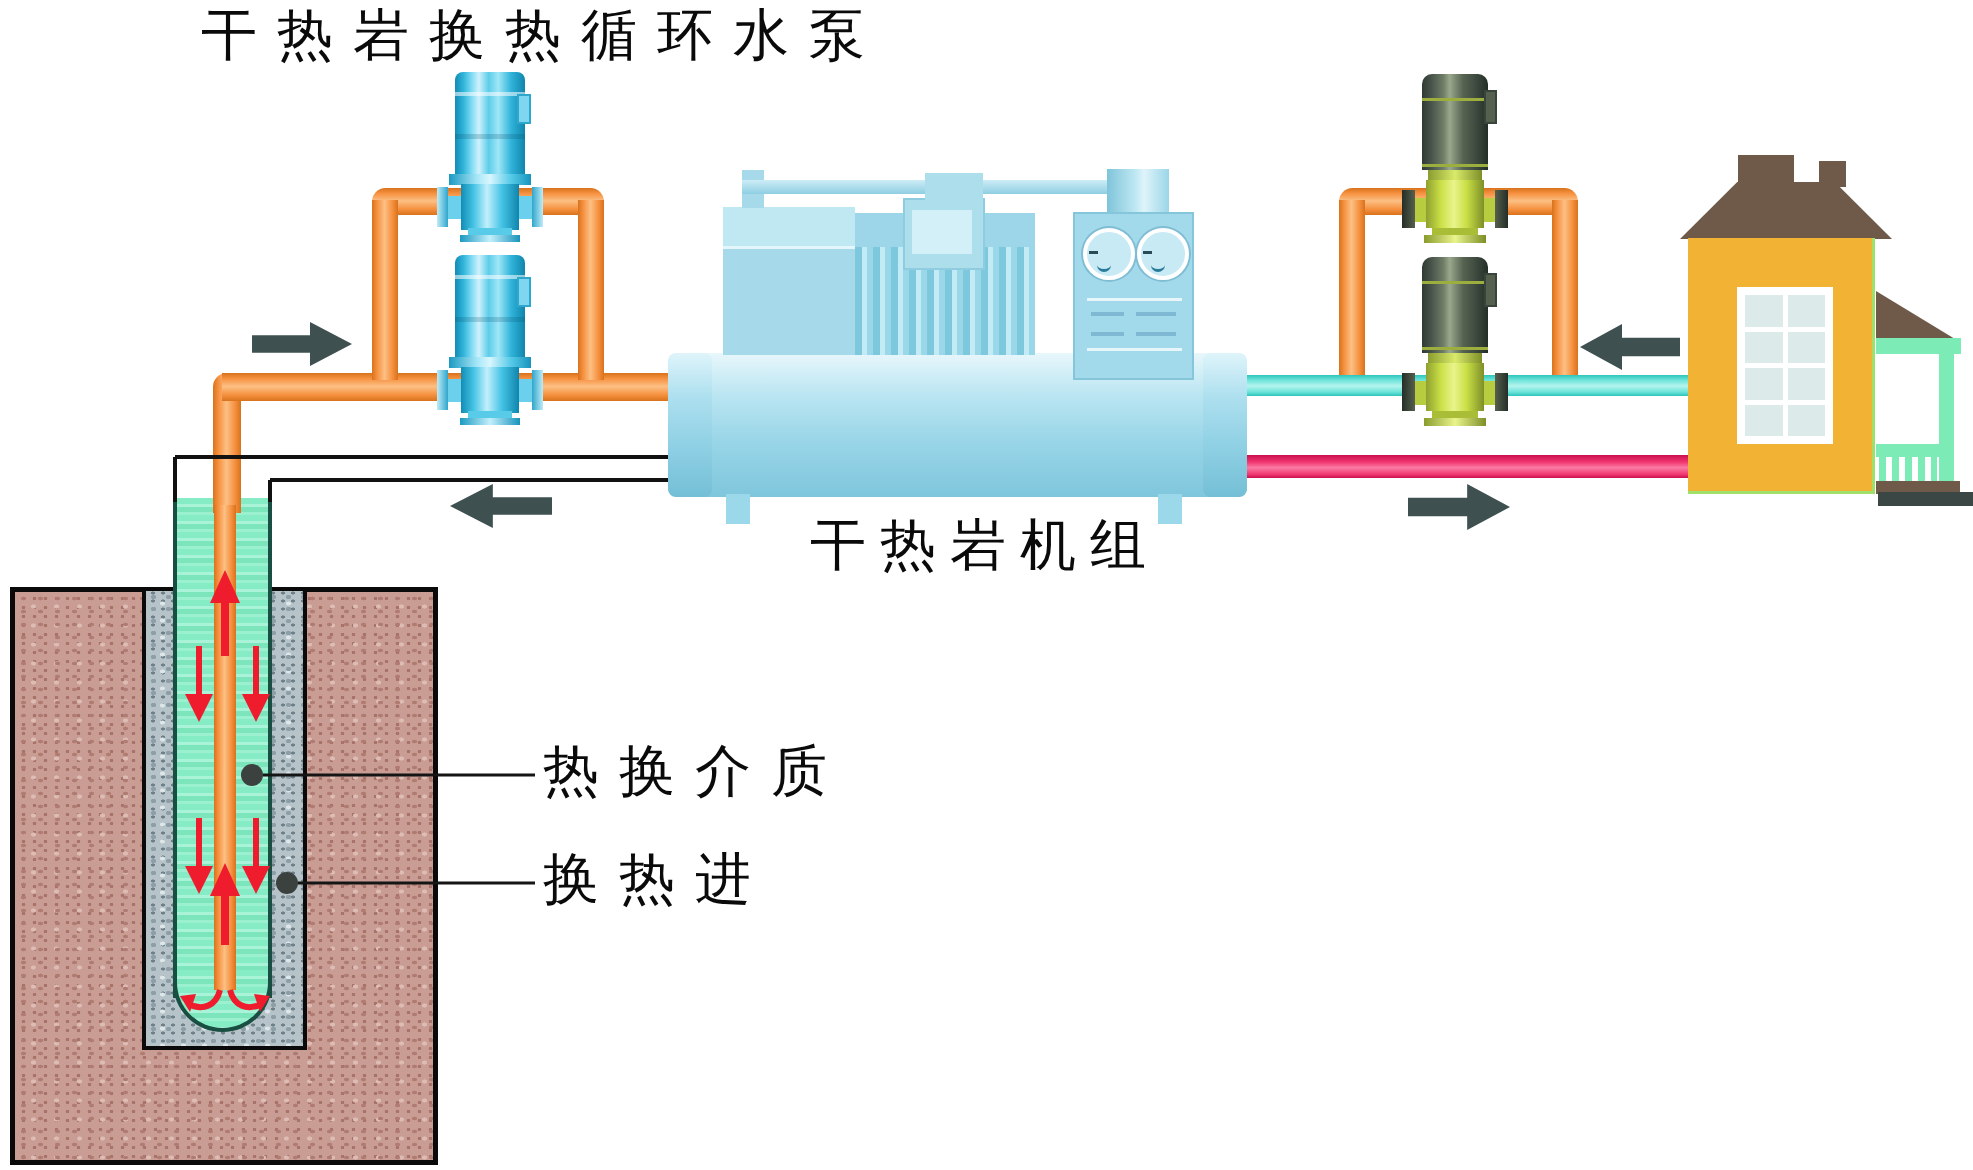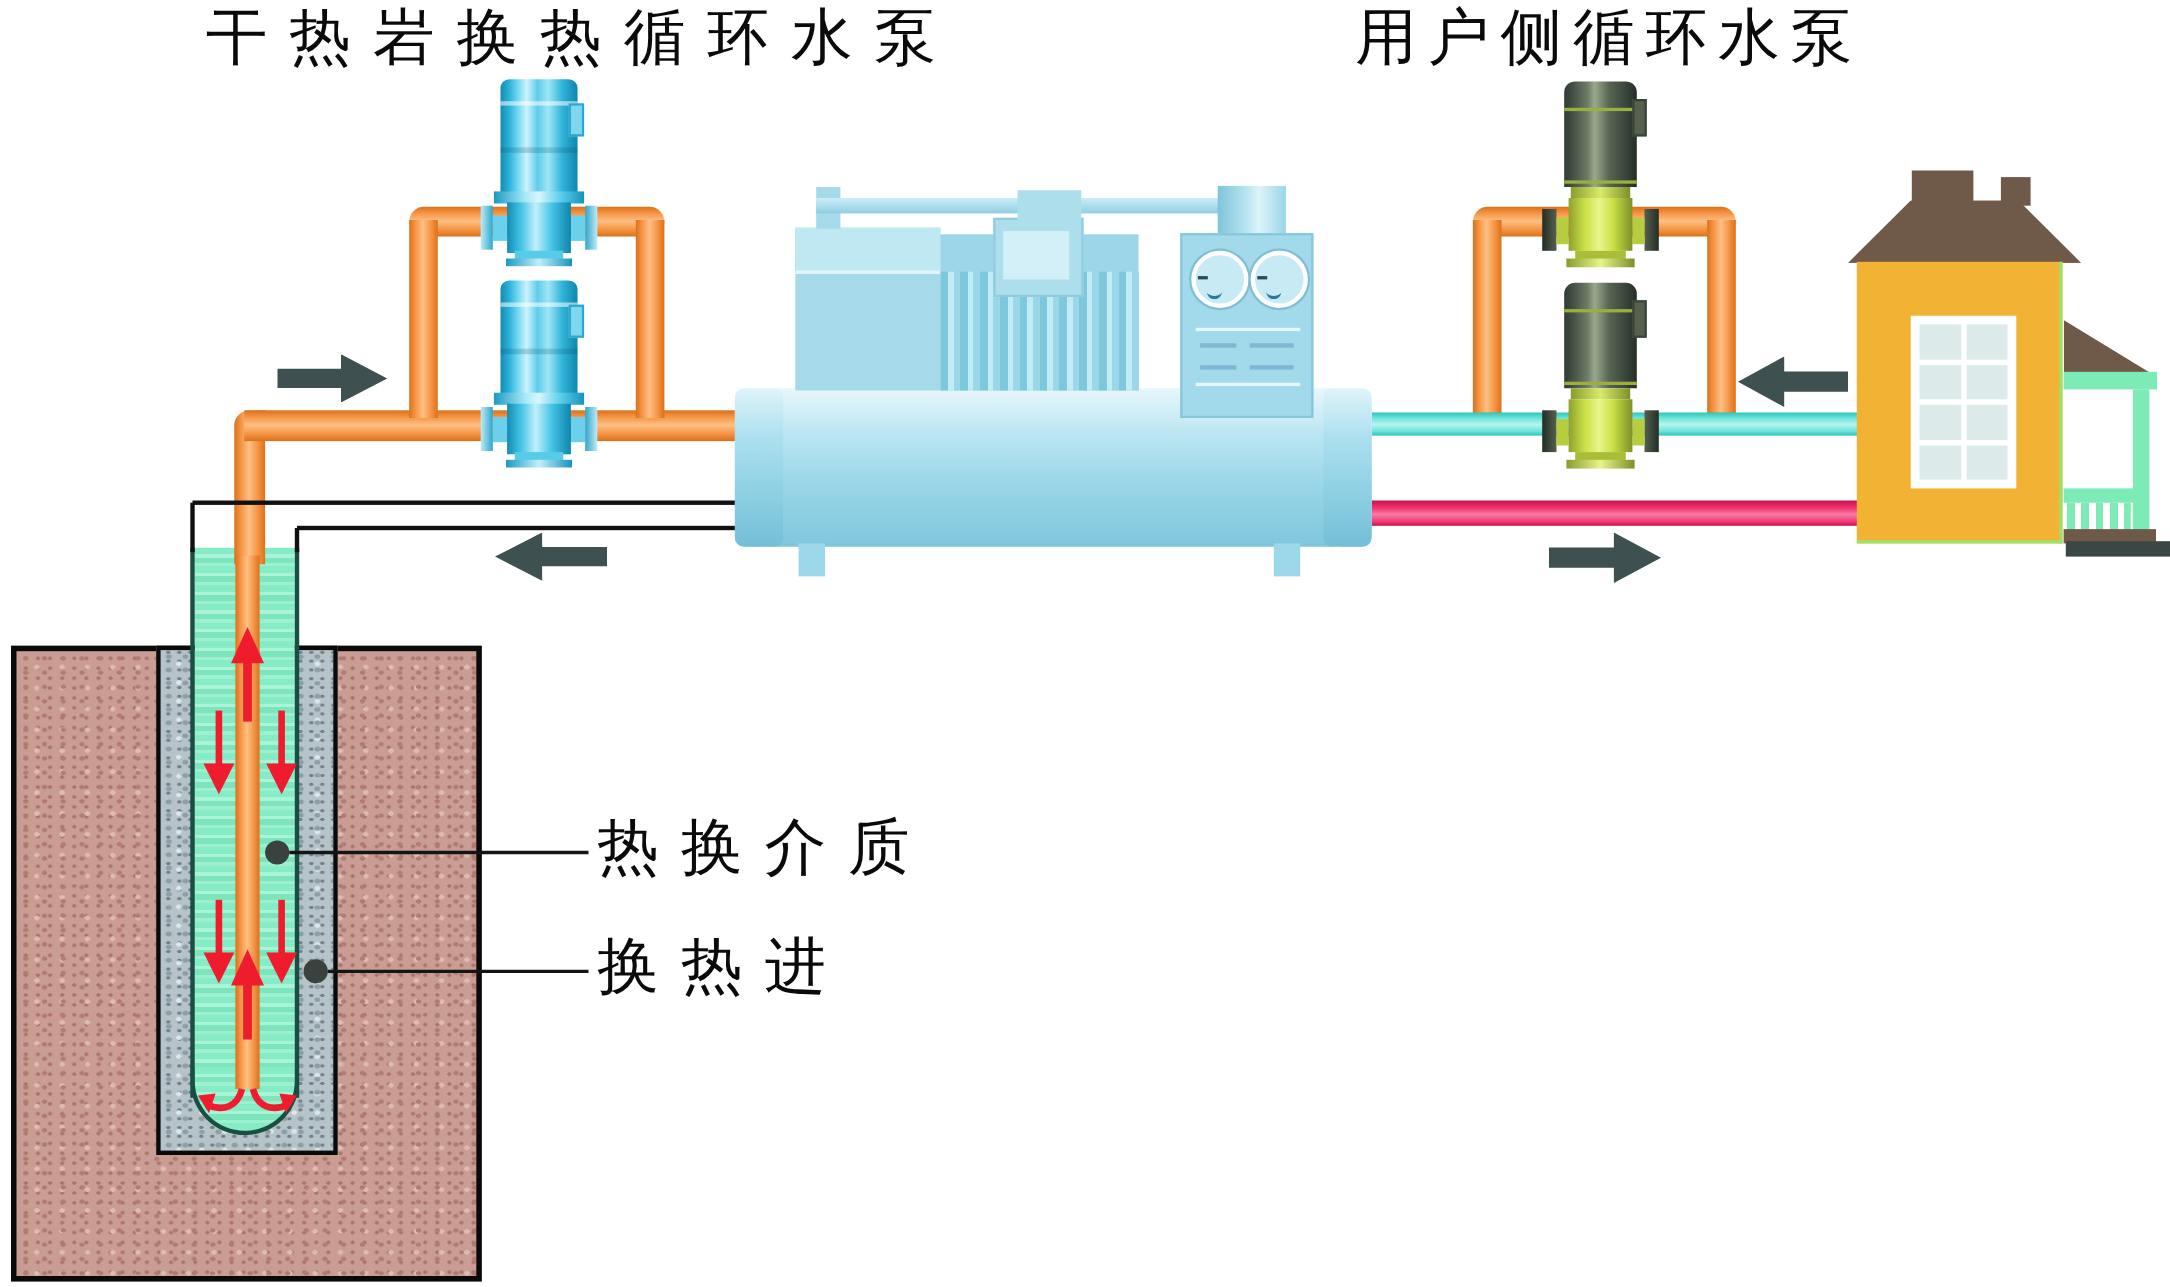--- a/index.html
+++ b/index.html
@@ -296,18 +296,18 @@
       <polygon points="270,996 254,994 260,1012"></polygon>
     </g>
     <g>
       <circle cx="252" cy="775" r="11" fill="#3A413F" stroke="#20262" stroke-width="1"></circle>
       <circle cx="287" cy="883" r="11" fill="#3A413F"></circle>
       <line x1="263" y1="775" x2="535" y2="775" stroke="#151515" stroke-width="3"></line>
       <line x1="298" y1="883" x2="535" y2="883" stroke="#151515" stroke-width="3"></line>
     </g>
   </svg>
 
-  <div class="diagram-label zlabel" style="left:187px;top:6px;letter-spacing:20px;text-align:center;">干热岩换热循环水泵</div>
-  <div class="diagram-label zlabel" style="left:1232px;top:6px;letter-spacing:10px;">用户侧循环水泵</div>
+  <div class="diagram-label zlabel" style="left:201px;top:6px;letter-spacing:20px;text-align:center;">干热岩换热循环水泵</div>
+  <div class="diagram-label zlabel" style="left:810px;top:516px;letter-spacing:14px;">干热岩机组</div>
   <div class="diagram-label zlabel" style="left:543px;top:850px;letter-spacing:20px;">换热进</div>
   <div class="diagram-label zlabel" style="left:543px;top:742px;letter-spacing:20px;">热换介质</div>
 
 </div>
 
 </body></html>

